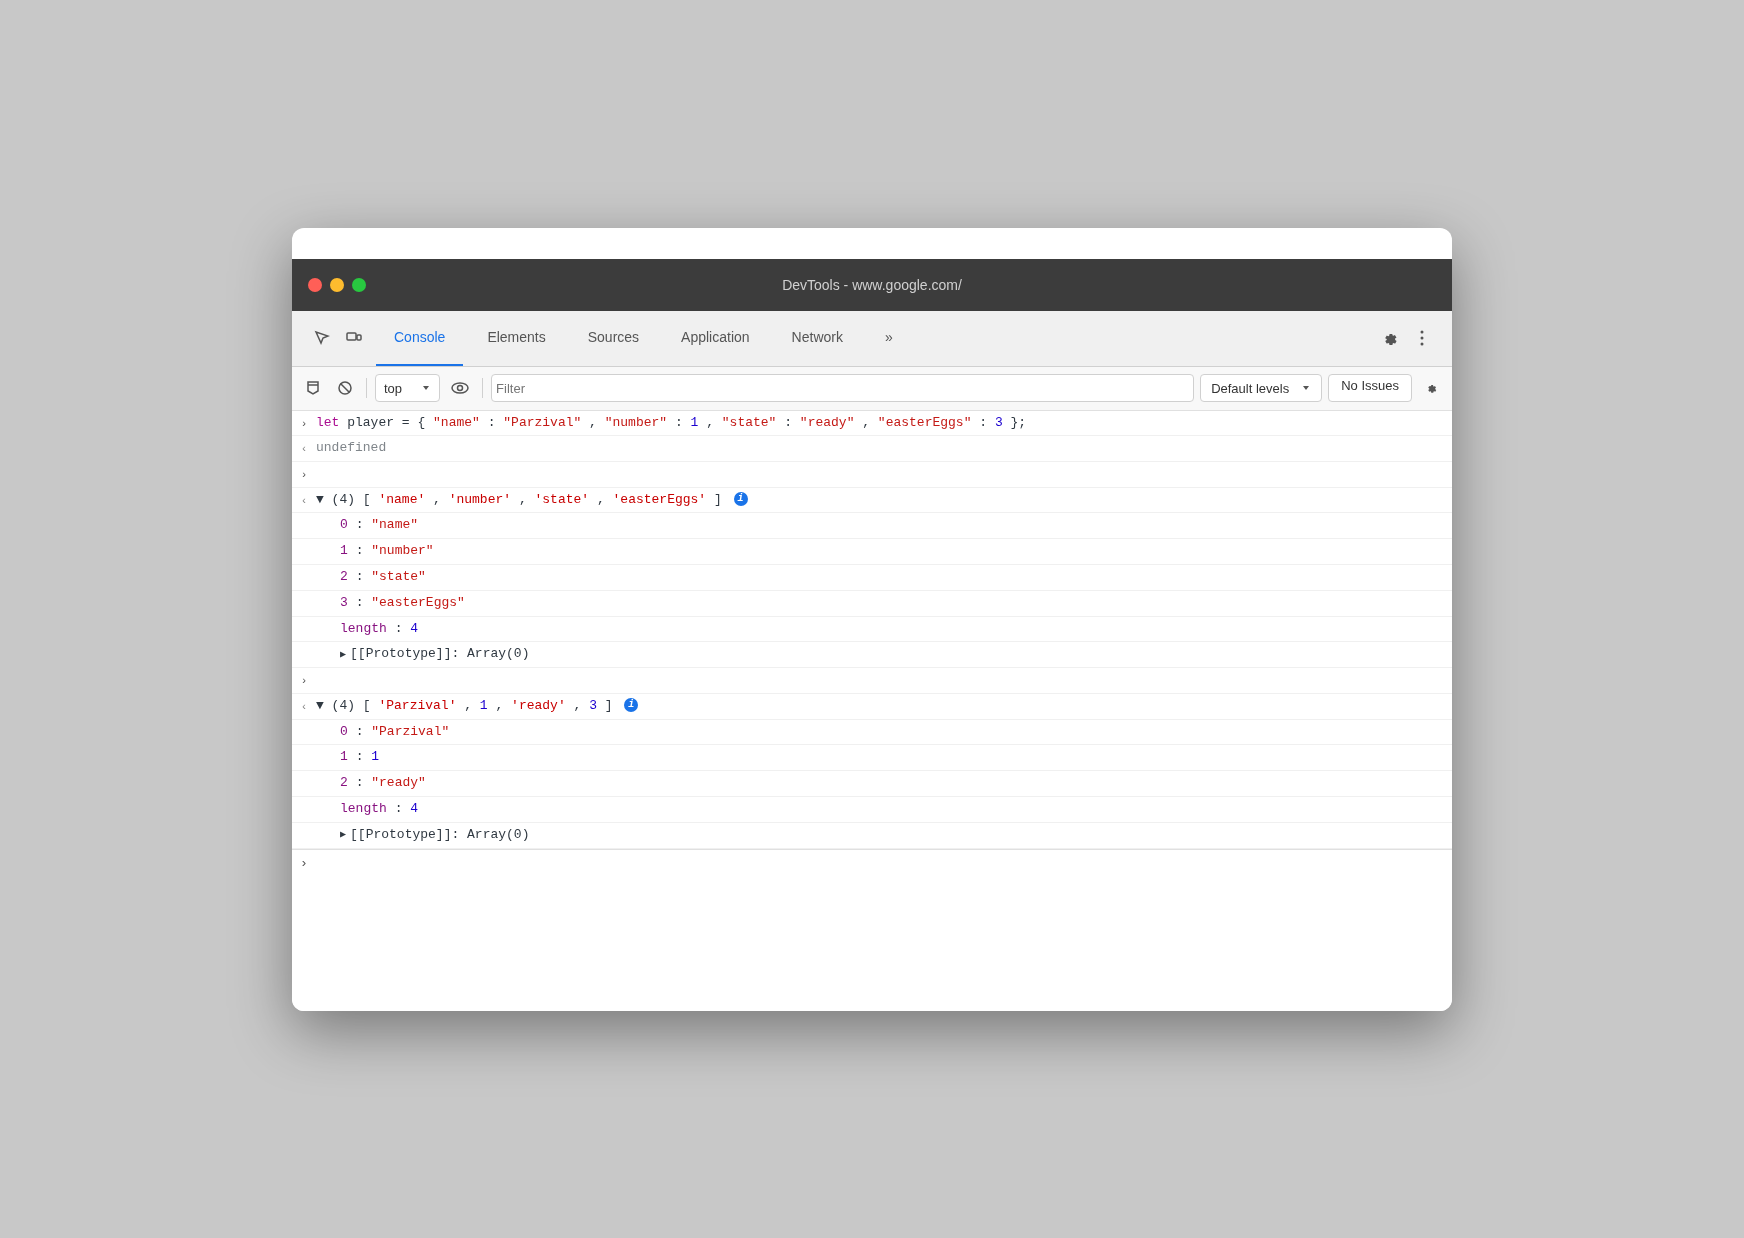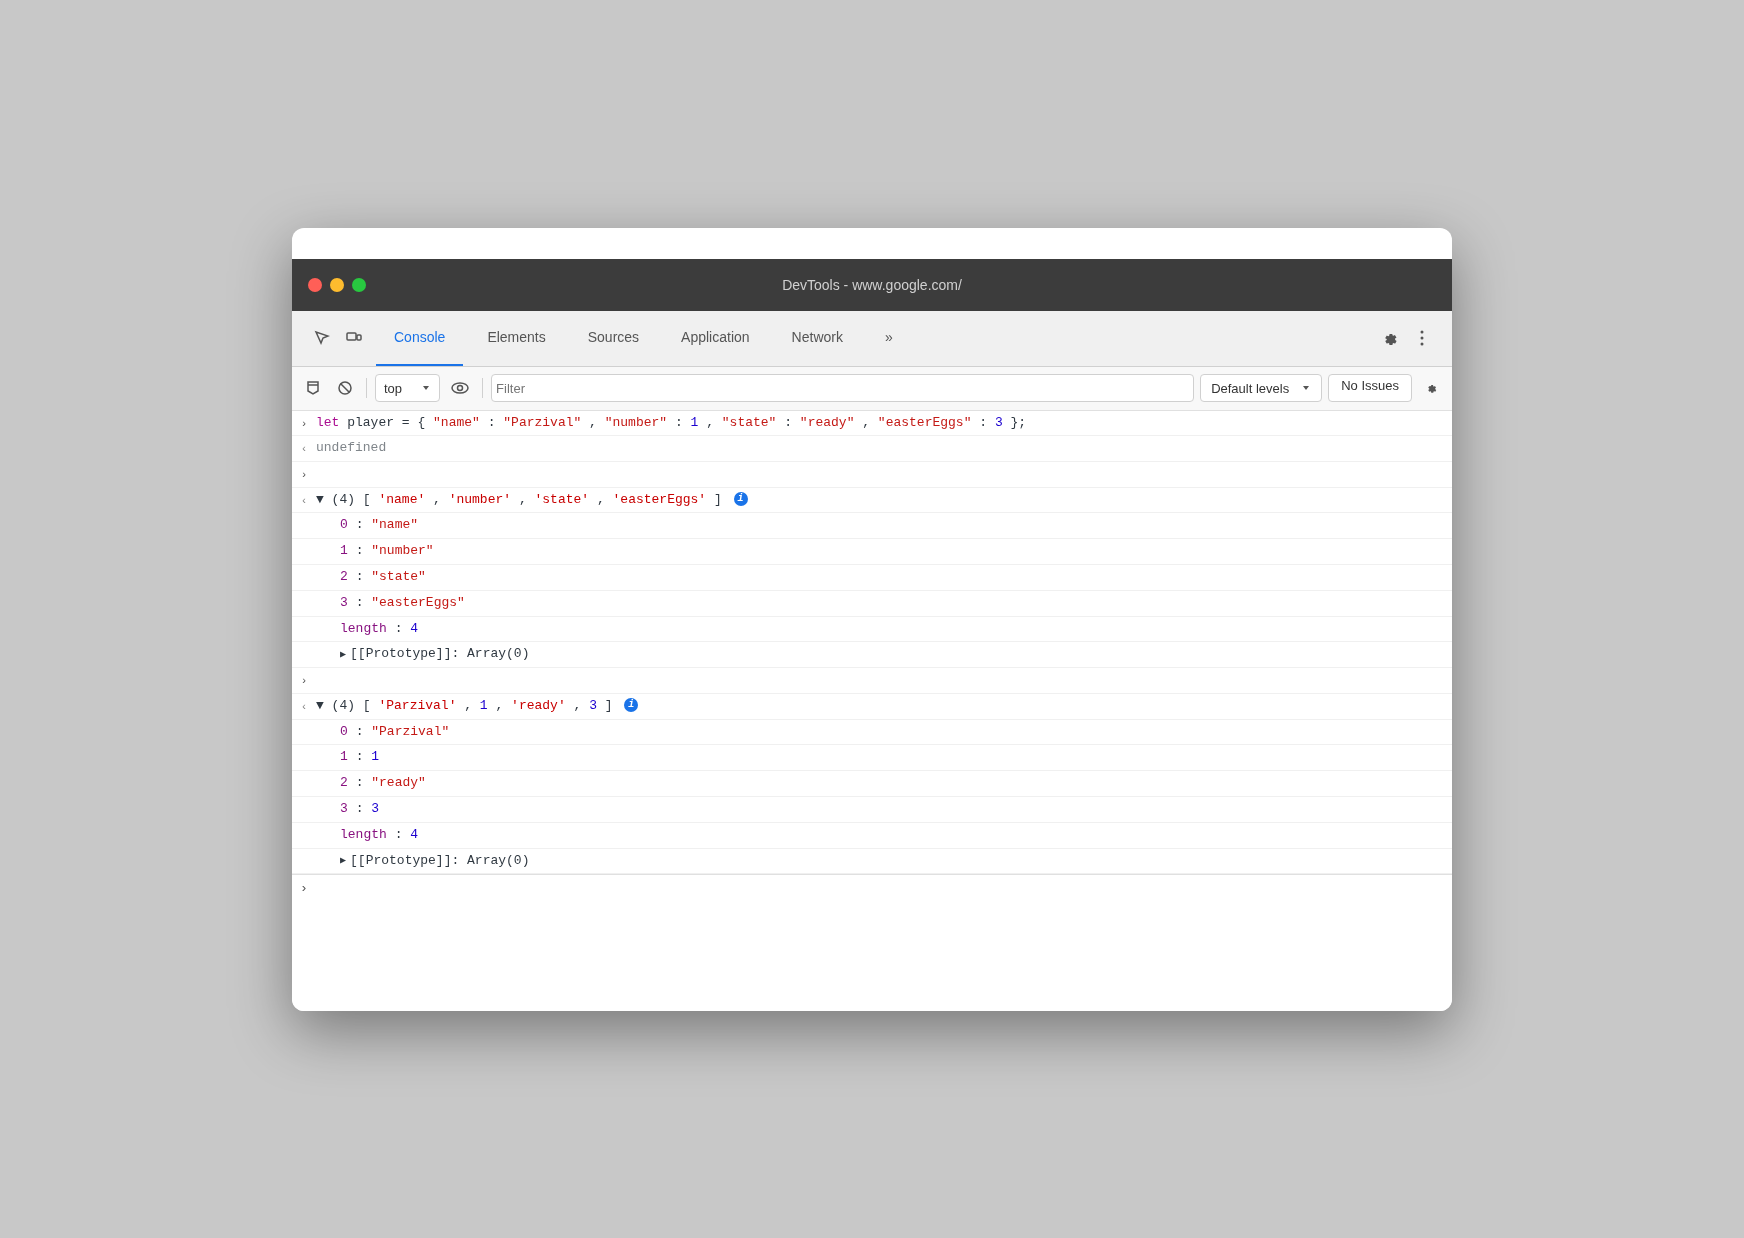--- a/index.html
+++ b/index.html
@@ -533,28 +533,20 @@
       <div class="line-indent"></div>
       <div class="line-content">
         <span class="c-array-key">2</span>
         <span class="c-dark">: </span>
         <span class="c-string">"ready"</span>
       </div>
     </div>
     <div class="console-line indent-1">
       <div class="line-indent"></div>
       <div class="line-content">
-        <span class="c-array-key">3</span>
-        <span class="c-dark">: </span>
-        <span class="c-number">3</span>
-      </div>
-    </div>
-    <div class="console-line indent-1">
-      <div class="line-indent"></div>
-      <div class="line-content">
         <span class="c-prop-key">length</span>
         <span class="c-dark">: </span>
         <span class="c-number">4</span>
       </div>
     </div>
     <div class="console-line indent-1">
       <div class="line-indent"></div>
       <div class="line-content c-dark" style="display:flex; align-items:center; gap:4px;">
         <span style="font-size:10px;">▶</span>
         <span>[[Prototype]]: Array(0)</span>

